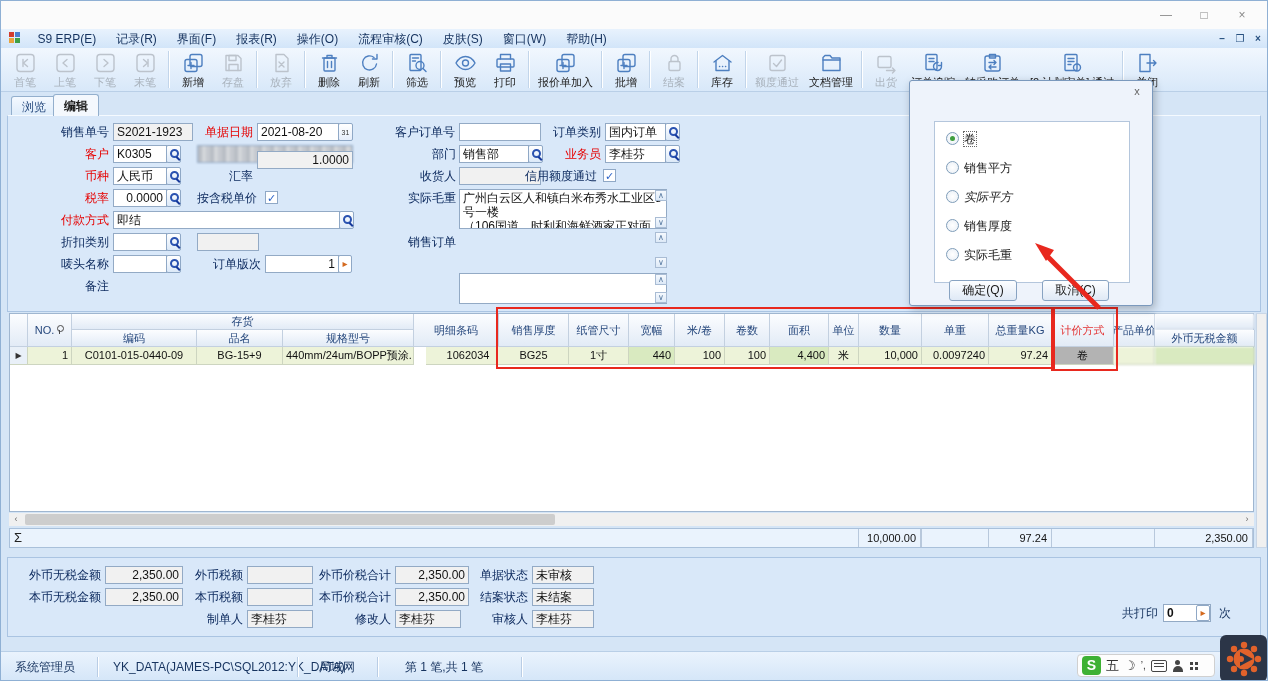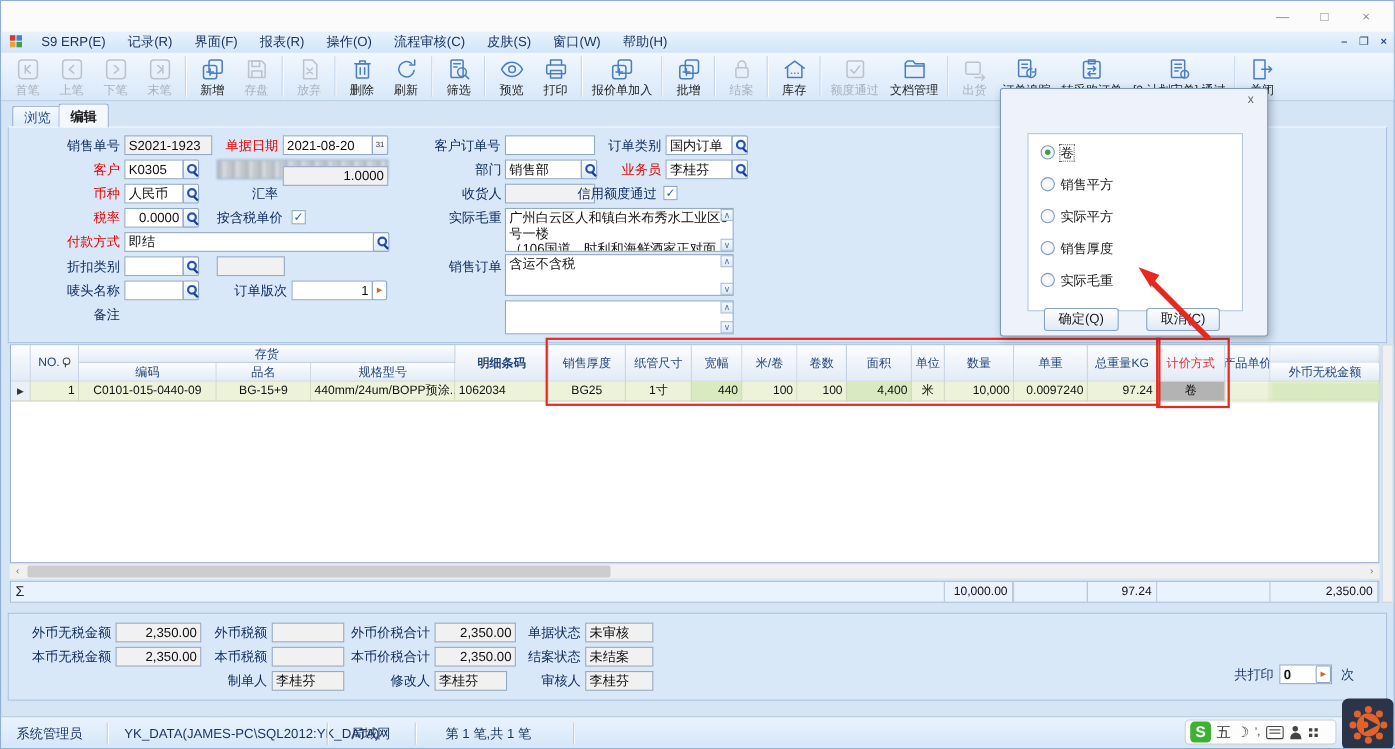--- a/index.html
+++ b/index.html
@@ -427,21 +427,20 @@
     </span>
 
   <span class="lbl" style="left:24px;top:232px;width:84px">折扣类别</span>
   <div class="fld" style="left:112px;top:232px;width:54px"></div>
   <span class="lookup" style="left:165px;top:232px">
       <i></i>
       <b></b>
     </span>
   <div class="fld ro" style="left:196px;top:232px;width:62px"></div>
   <span class="lbl" style="left:407px;top:232px;width:48px">销售订单</span>
-  <div class="fld ta" style="left:458px;top:230px;width:208px;height:38px">含运不含税</div>
   <span class="tabtn" style="left:654px;top:231px">∧</span>
   <span class="tabtn" style="left:654px;top:256px">∨</span>
 
   <span class="lbl" style="left:24px;top:254px;width:84px">唛头名称</span>
   <div class="fld" style="left:112px;top:254px;width:54px"></div>
   <span class="lookup" style="left:165px;top:254px">
       <i></i>
       <b></b>
     </span>
   <span class="lbl" style="left:212px;top:254px;width:48px">订单版次</span>
@@ -452,42 +451,42 @@
   <div class="fld ta" style="left:458px;top:272px;width:208px;height:31px"></div>
   <span class="tabtn" style="left:654px;top:273px">∧</span>
   <span class="tabtn" style="left:654px;top:291px">∨</span>
 
   <div id="grid" class="abs">
       <div class="hcell" style="left: 0px; top: 0px; width: 18px; height: 33px;"></div>
       <div class="hcell" style="left: 18px; top: 0px; width: 44px; height: 33px;">NO.<span class="pin"></span></div>
       <div class="hcell" style="left: 62px; top: 16px; width: 125px; height: 17px;">编码</div>
       <div class="hcell" style="left: 187px; top: 16px; width: 86px; height: 17px;">品名</div>
       <div class="hcell" style="left: 273px; top: 16px; width: 131px; height: 17px;">规格型号</div>
-      <div class="hcell" style="left: 404px; top: 0px; width: 85px; height: 33px; font-weight: bold;">明细条码</div>
+      <div class="hcell" style="left: 404px; top: 0px; width: 85px; height: 33px;">明细条码</div>
       <div class="hcell" style="left: 489px; top: 0px; width: 70px; height: 33px;">销售厚度</div>
       <div class="hcell" style="left: 559px; top: 0px; width: 60px; height: 33px;">纸管尺寸</div>
       <div class="hcell" style="left: 619px; top: 0px; width: 46px; height: 33px;">宽幅</div>
       <div class="hcell" style="left: 665px; top: 0px; width: 50px; height: 33px;">米/卷</div>
       <div class="hcell" style="left: 715px; top: 0px; width: 45px; height: 33px;">卷数</div>
       <div class="hcell" style="left: 760px; top: 0px; width: 59px; height: 33px;">面积</div>
       <div class="hcell" style="left: 819px; top: 0px; width: 30px; height: 33px;">单位</div>
       <div class="hcell" style="left: 849px; top: 0px; width: 63px; height: 33px;">数量</div>
       <div class="hcell" style="left: 912px; top: 0px; width: 67px; height: 33px;">单重</div>
       <div class="hcell" style="left: 979px; top: 0px; width: 63px; height: 33px;">总重量KG</div>
       <div class="hcell hred" style="left: 1042px; top: 0px; width: 62px; height: 33px;">计价方式</div>
       <div class="hcell" style="left: 1104px; top: 0px; width: 41px; height: 33px;">产品单价</div>
       <div class="hcell blurdark" style="left: 1145px; top: 0px; width: 100px; height: 16px;"></div>
       <div class="hcell" style="left: 1145px; top: 16px; width: 100px; height: 17px;">外币无税金额</div>
       <div class="hcell" style="left: 62px; top: 0px; width: 342px; height: 16px;">存货</div>
       <div class="dcell" style="left: 0px; top: 33px; width: 18px; height: 18px; background: rgb(233, 240, 248); font-size: 8px; color: rgb(51, 51, 51); text-align: center;">▶</div>
       <div class="dcell" style="left: 18px; top: 33px; width: 44px; height: 18px; text-align: right;">1</div>
       <div class="dcell" style="left: 62px; top: 33px; width: 125px; height: 18px;">C0101-015-0440-09</div>
       <div class="dcell" style="left: 187px; top: 33px; width: 86px; height: 18px;">BG-15+9</div>
       <div class="dcell" style="left: 273px; top: 33px; width: 131px; height: 18px;">440mm/24um/BOPP预涂...</div>
-      <div class="dcell" style="left: 404px; top: 33px; width: 85px; height: 18px; text-align: left;">1062034</div>
+      <div class="dcell" style="left: 416px; top: 33px; width: 85px; height: 18px; text-align: center;">1062034</div>
       <div class="dcell" style="left: 489px; top: 33px; width: 70px; height: 18px;">BG25</div>
       <div class="dcell" style="left: 559px; top: 33px; width: 60px; height: 18px;">1寸</div>
       <div class="dcell dhl" style="left: 619px; top: 33px; width: 46px; height: 18px; text-align: right;">440</div>
       <div class="dcell" style="left: 665px; top: 33px; width: 50px; height: 18px; text-align: right;">100</div>
       <div class="dcell" style="left: 715px; top: 33px; width: 45px; height: 18px; text-align: right;">100</div>
       <div class="dcell dhl" style="left: 760px; top: 33px; width: 59px; height: 18px; text-align: right;">4,400</div>
       <div class="dcell" style="left: 819px; top: 33px; width: 30px; height: 18px;">米</div>
       <div class="dcell" style="left: 849px; top: 33px; width: 63px; height: 18px; text-align: right;">10,000</div>
       <div class="dcell" style="left: 912px; top: 33px; width: 67px; height: 18px; text-align: right;">0.0097240</div>
       <div class="dcell" style="left: 979px; top: 33px; width: 63px; height: 18px; text-align: right;">97.24</div>
@@ -544,21 +543,21 @@
   <span class="lbl" style="left:1218px;top:603px;width:24px;text-align:left;color:#16335f">次</span>
 
   <div id="helpdlg" class="abs">
     <span class="dclose">x</span>
     <div class="groupbox"></div>
     <div id="radio-list"></div>
     <div class="dlgbtn" style="left:39px;top:199px;width:68px">确定(Q)</div>
     <div class="dlgbtn" style="left:132px;top:199px;width:67px">取消(C)</div>
   <div class="radiorow" style="left: 36px; top: 51px;"><span class="radio sel"></span><span class="focusrect">卷</span></div>
       <div class="radiorow" style="left: 36px; top: 80px;"><span class="radio"></span><span>销售平方</span></div>
-      <div class="radiorow" style="left: 36px; top: 109px;"><span class="radio"></span><span>实际平方</span></div>
+      <div class="radiorow" style="left: 36px; top: 109px; font-style: italic;"><span class="radio"></span><span>实际平方</span></div>
       <div class="radiorow" style="left: 36px; top: 138px;"><span class="radio"></span><span>销售厚度</span></div>
       <div class="radiorow" style="left: 36px; top: 167px;"><span class="radio"></span><span>实际毛重</span></div>
     </div>
 
   <div class="redbox" style="left:495px;top:306px;width:555px;height:58px"></div>
   <div class="redbox" style="left:1050px;top:306px;width:63px;height:60px"></div>
   <svg class="abs" style="left:0;top:0;z-index:60;pointer-events:none" width="1268" height="681">
     <line x1="1098" y1="307" x2="1045" y2="254" stroke="#e8281e" stroke-width="5"></line>
     <polygon points="1034,242 1053,249 1045,260" fill="#e8281e"></polygon>
   </svg>

